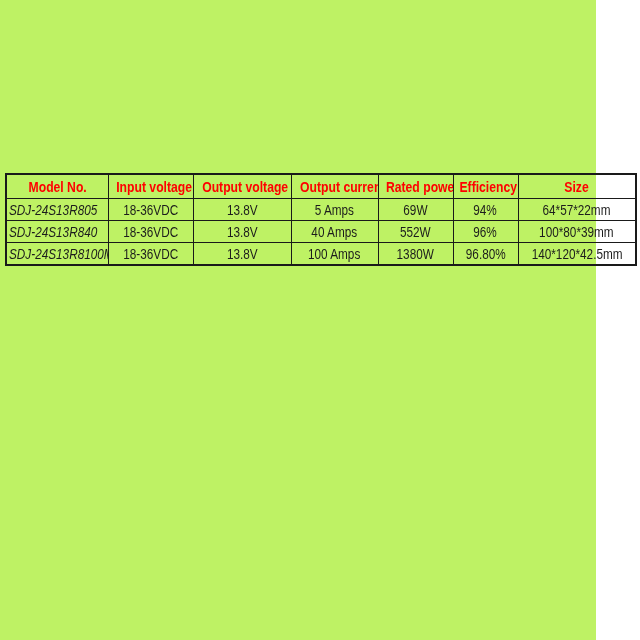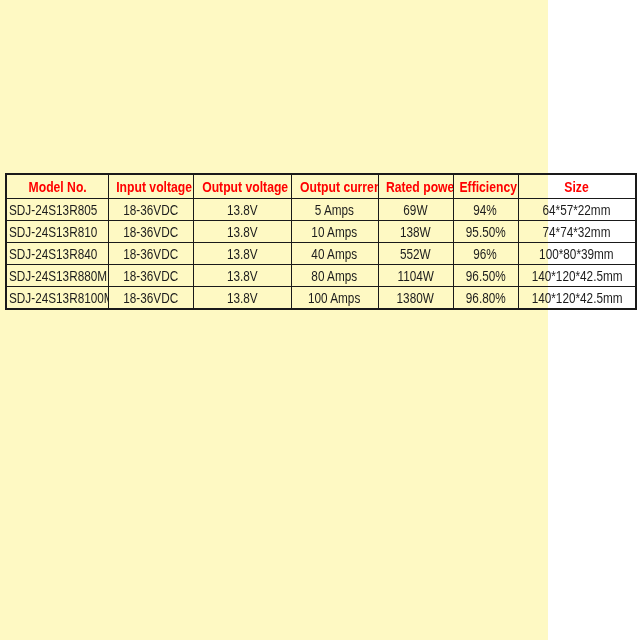--- a/index.html
+++ b/index.html
@@ -8,21 +8,22 @@
     width: 640px;
     height: 640px;
     background: #ffffff;
     font-family: "Liberation Sans", "DejaVu Sans", sans-serif;
     overflow: hidden;
   }
   .page {
     position: relative;
     width: 548px;
     height: 640px;
-    background: #fef9c3;
+    background: #bef264;
+    padding-left: 48px;
   }
   table.spec-table {
     position: absolute;
     left: 5px;
     top: 173px;
     width: 630px;
     border-collapse: collapse;
     table-layout: fixed;
     border: 2px solid #1a1a1a;
   }
@@ -48,20 +49,21 @@
   }
   
   .sq {
     display: inline-block;
     transform: scaleX(0.84);
     transform-origin: center center;
   }
   td.c-model {
     text-align: left;
     padding-left: 2px;
+    font-style: italic;
   }
   td.c-model .sq {
     transform-origin: left center;
   }
 </style>
 </head>
 <body style="background: rgb(255, 255, 255);">
 
 <div class="page">
   <table class="spec-table">
@@ -89,45 +91,27 @@
       <tr>
         <td class="c-model"><span class="sq">SDJ-24S13R805</span></td>
         <td><span class="sq">18-36VDC</span></td>
         <td><span class="sq">13.8V</span></td>
         <td><span class="sq">5 Amps</span></td>
         <td><span class="sq">69W</span></td>
         <td><span class="sq">94%</span></td>
         <td><span class="sq">64*57*22mm</span></td>
       </tr>
       <tr>
-        <td class="c-model"><span class="sq">SDJ-24S13R810</span></td>
-        <td><span class="sq">18-36VDC</span></td>
-        <td><span class="sq">13.8V</span></td>
-        <td><span class="sq">10 Amps</span></td>
-        <td><span class="sq">138W</span></td>
-        <td><span class="sq">95.50%</span></td>
-        <td><span class="sq">74*74*32mm</span></td>
-      </tr>
-      <tr>
         <td class="c-model"><span class="sq">SDJ-24S13R840</span></td>
         <td><span class="sq">18-36VDC</span></td>
         <td><span class="sq">13.8V</span></td>
         <td><span class="sq">40 Amps</span></td>
         <td><span class="sq">552W</span></td>
         <td><span class="sq">96%</span></td>
         <td><span class="sq">100*80*39mm</span></td>
-      </tr>
-      <tr>
-        <td class="c-model"><span class="sq">SDJ-24S13R880M</span></td>
-        <td><span class="sq">18-36VDC</span></td>
-        <td><span class="sq">13.8V</span></td>
-        <td><span class="sq">80 Amps</span></td>
-        <td><span class="sq">1104W</span></td>
-        <td><span class="sq">96.50%</span></td>
-        <td><span class="sq">140*120*42.5mm</span></td>
       </tr>
       <tr>
         <td class="c-model"><span class="sq">SDJ-24S13R8100M</span></td>
         <td><span class="sq">18-36VDC</span></td>
         <td><span class="sq">13.8V</span></td>
         <td><span class="sq">100 Amps</span></td>
         <td><span class="sq">1380W</span></td>
         <td><span class="sq">96.80%</span></td>
         <td><span class="sq">140*120*42.5mm</span></td>
       </tr>

